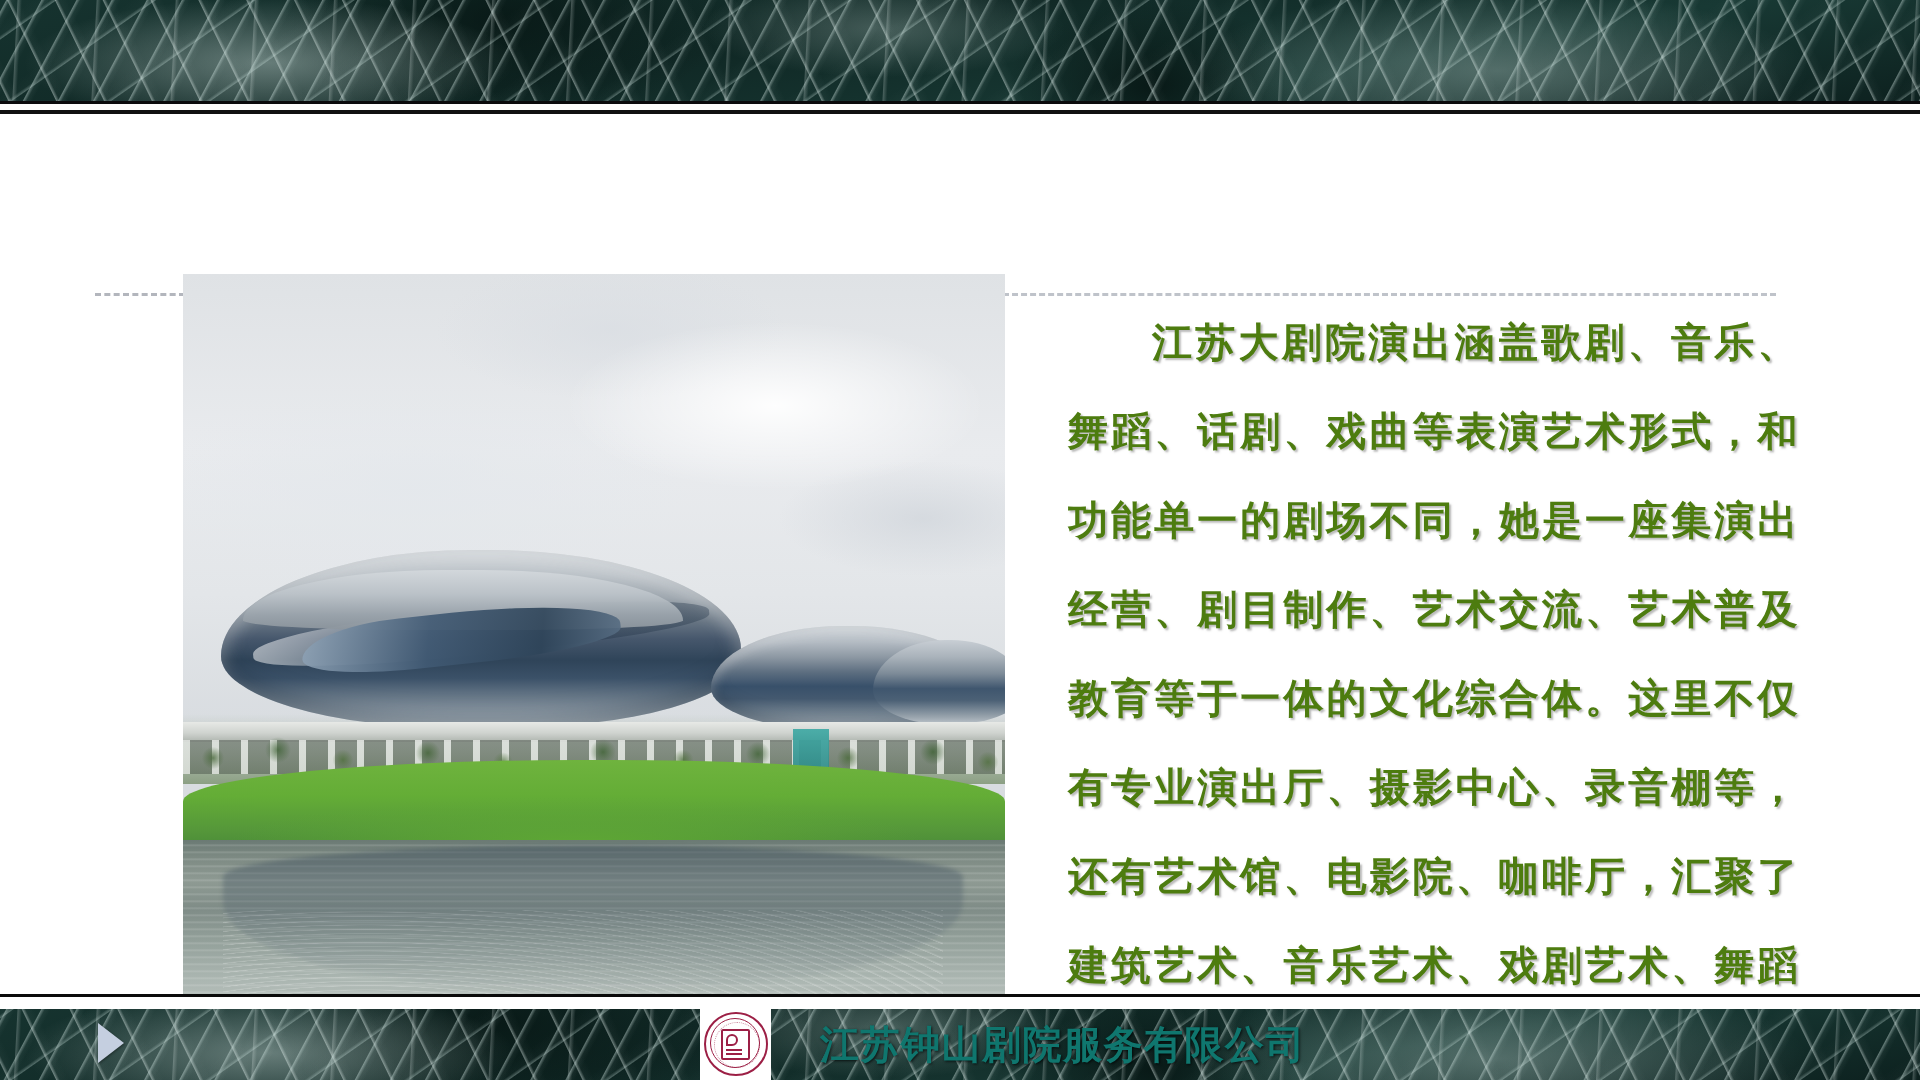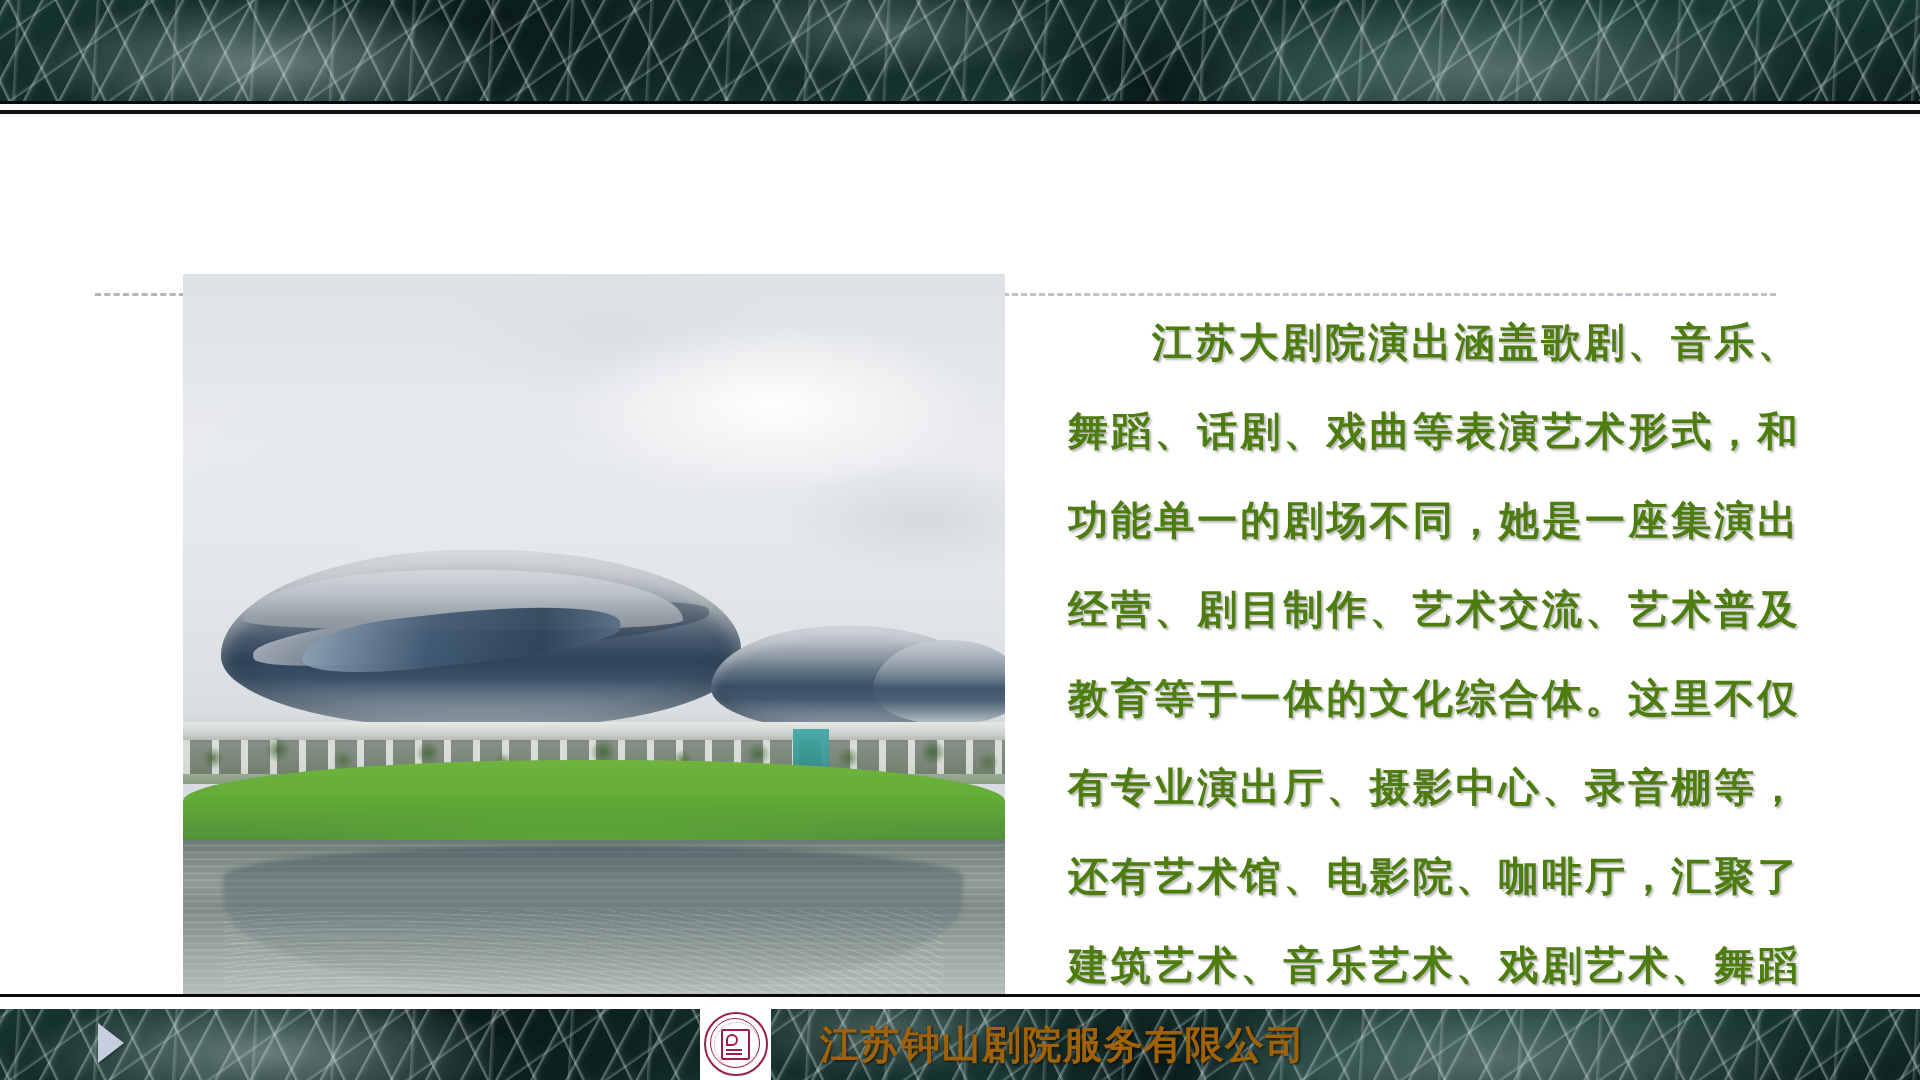--- a/index.html
+++ b/index.html
@@ -395,21 +395,21 @@
   #footer-text {
     position: absolute;
     left: 820px; top: 1009px;
     height: 71px;
     display: flex;
     align-items: center;
     font-family: "DejaVu Sans", "Liberation Sans", sans-serif;
     font-size: 39px;
     font-weight: 700;
     letter-spacing: 1.5px;
-    color: #a16207;
+    color: #0f766e;
     text-shadow: 1px 1px 3px rgba(0,0,0,0.75);
     white-space: nowrap;
   }
 </style>
 </head>
 <body>
 
 <div id="slide">
 
   <div id="top-band" class="marble"></div>

